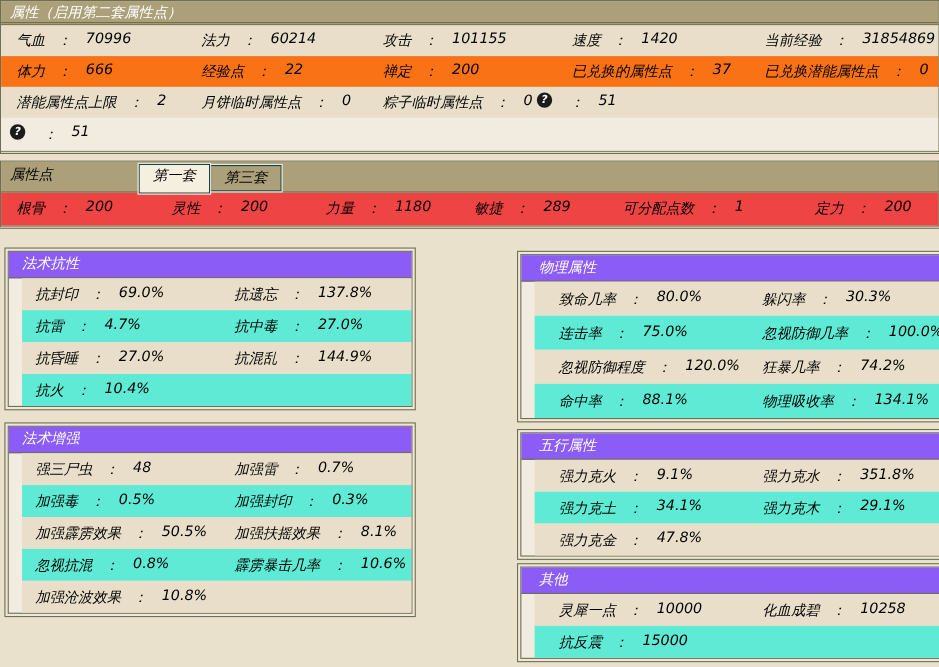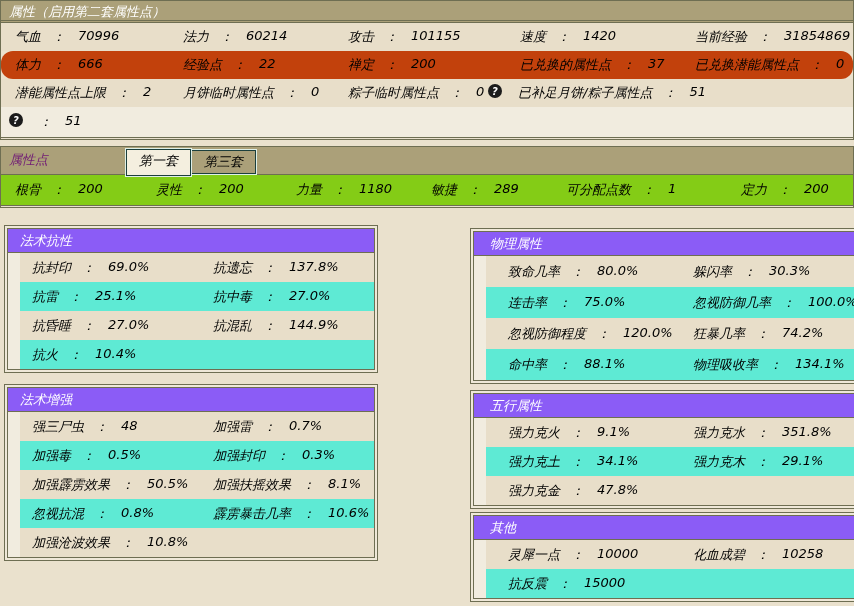--- a/index.html
+++ b/index.html
@@ -15,45 +15,45 @@
     height:22px; line-height:22px;
     border-bottom:3px double #6E6E52;
   }
   .section { border:1px solid #6E6E52; border-bottom:3px double #6E6E52; }
   
   .trow {
     display:grid; grid-template-columns:168px 165px 172px 175px auto;
     align-items:center; height:28px; padding-left:14px;
   }
   .trow.dark { background:#E8DEC9; }
-  .trow.light { background:#c2410c;border-radius:12px; }
+  .trow.light { background:#f97316; }
   .trow-single { display:flex; align-items:center; height:30px; padding-left:8px; background:#F1ECDF; }
   .stat { display:flex; white-space:nowrap;gap:11px; }
   .stat .v { margin-left:2px; }
   .help-icon {
     display:inline-flex; align-items:center; justify-content:center;
     width:14px; height:14px; border-radius:50%; background:#1b1b1b;
     color:#fff; font-size:10px; font-weight:bold; margin-right:5px; flex:none;
   }
   .shift { margin-left:-32px; }
   
   .attr-head {
     background:#ABA079; height:28px; display:flex; align-items:flex-end;
     border-bottom:1px solid #6E6E52; position:relative; z-index:1;
   }
-  .attr-title { color:#701a75; width:125px; padding-left:8px; line-height:28px;border-radius:12px; }
+  .attr-title { color:#000000; width:125px; padding-left:8px; line-height:28px;border-radius:12px; }
   .tab {
     height:24px; line-height:22px; padding:0 12px; margin-right:0;
     background:#ABA079; color:#000; border:1px solid #1C3F3C;
     outline:1px solid #DFF0E8; cursor:default; white-space:nowrap;text-align:center;
   }
   .tab.active { background:#F4EFDF; height:27px; margin-bottom:-2px; z-index:2; position:relative; }
   .arow {
     display:grid; grid-template-columns:141px 140px 135px 135px 175px auto;
-    align-items:center; height:30px; padding-left:14px; background:#84cc16;
+    align-items:center; height:30px; padding-left:14px; background:#ef4444;
   }
   
   .main { position:relative; margin-top:17px; }
   .col-left { position:absolute; left:4px; top:0; width:374px; }
   .col-right { position:absolute; left:470px; top:0; width:390px; }
   .box {
     border:1px solid #6E6E52;
     box-shadow:0 0 0 2px #EFE8D8, 0 0 0 3px #6E6E52;
     margin:3px 3px 0 3px; background:#F1ECDF;
   }
@@ -146,21 +146,20 @@
           <span>：</span>
           <span class="v">0</span>
         </div>
       <div class="stat">
           <span>粽子临时属性点</span>
           <span>：</span>
           <span class="v">0</span>
         </div>
       <div class="stat shift">
         <span class="help-icon">?</span>
-        <span>已补足月饼/粽子属性点</span>
           <span>：</span>
           <span class="v">51</span>
       </div>
     </div>
 
     <div class="trow-single">
       <div class="stat">
         <span class="help-icon">?</span>
           <span>：</span>
           <span class="v">51</span>
@@ -225,21 +224,21 @@
           <div class="stat">
               <span>抗遗忘</span>
               <span>：</span>
               <span class="v">137.8%</span>
             </div>
         </div>
         <div class="brow light">
           <div class="stat">
               <span>抗雷</span>
               <span>：</span>
-              <span class="v">25.1%</span>
+              <span class="v">4.7%</span>
             </div>
           <div class="stat">
               <span>抗中毒</span>
               <span>：</span>
               <span class="v">27.0%</span>
             </div>
         </div>
         <div class="brow dark">
           <div class="stat">
               <span>抗昏睡</span>

